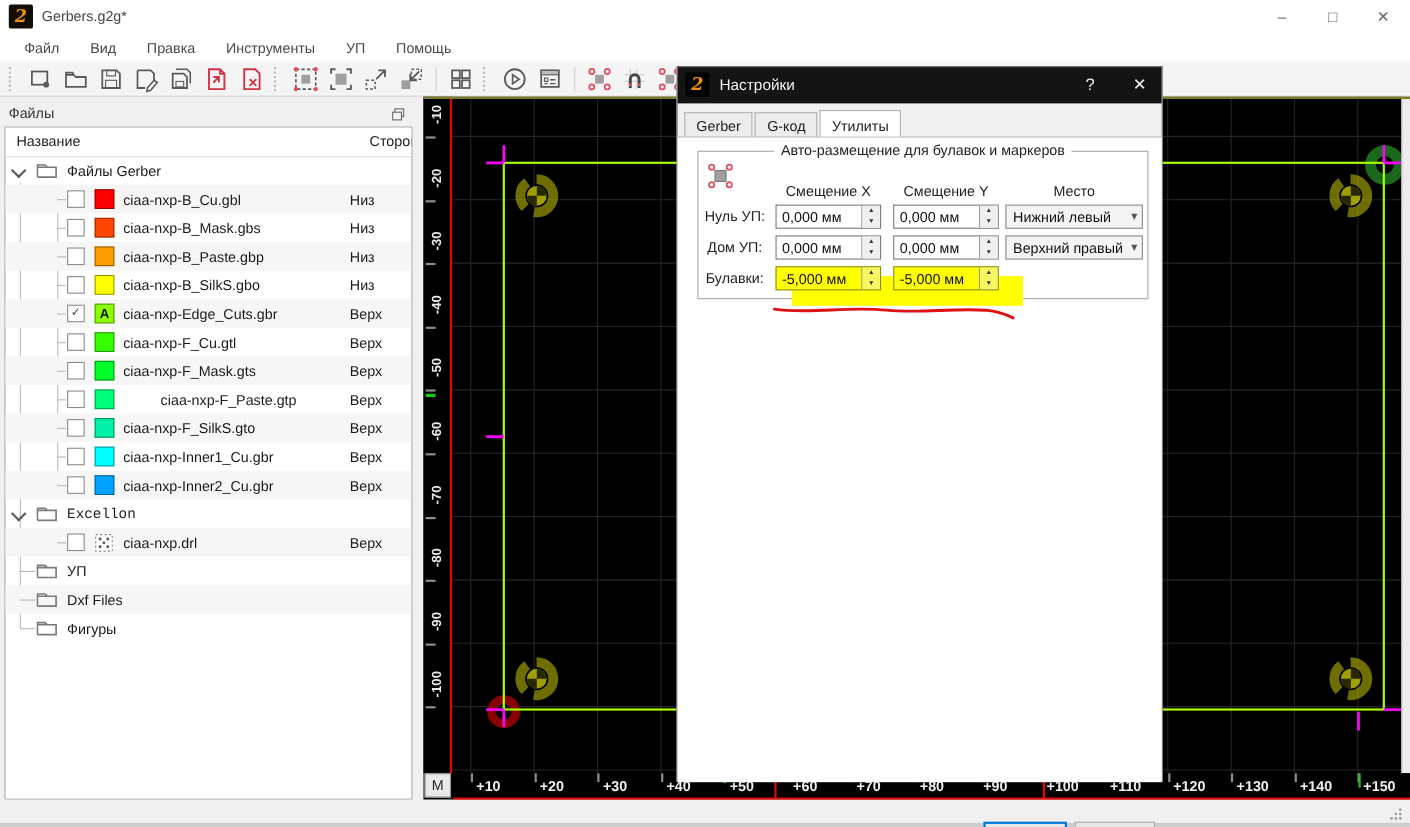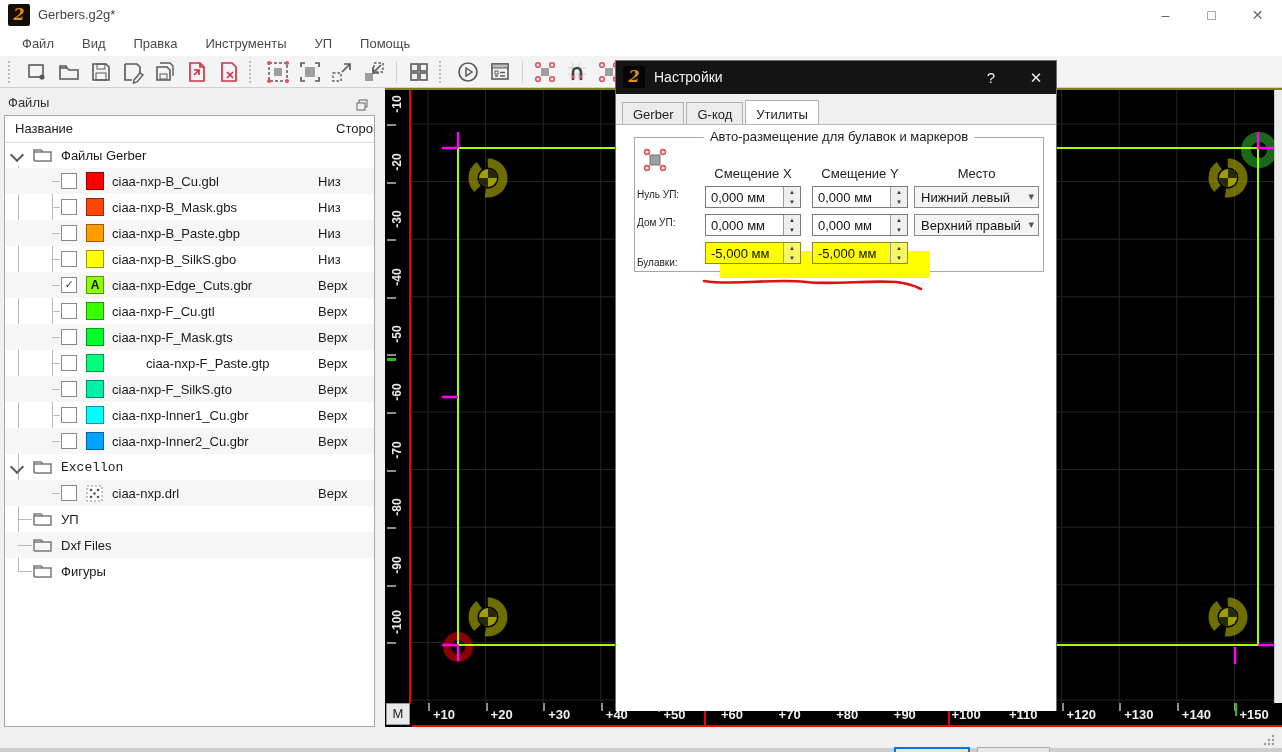--- a/index.html
+++ b/index.html
@@ -71,21 +71,21 @@
   .dlg-tbtn{top:0;width:40px;height:33px;color:#eee;text-align:center;line-height:33px;font-size:15px;}
   #dlg-help{left:355px;} #dlg-close{left:400px;}
   #dlg-tabs{left:6px;top:41px;height:24px;display:flex;}
   .dtab{font-size:13px;color:#222;background:#ececec;border:1px solid #b0b0b0;border-bottom:none;
         padding:4px 10px 3px 10px;margin-right:2px;white-space:nowrap;}
   .dtab.active{background:#ffffff;position:relative;top:-2px;padding-top:6px;z-index:3;}
   #dlg-pane{left:0;top:63px;width:440px;height:586px;background:#ffffff;border-top:1px solid #b5b5b5;}
   #groupbox{left:18px;top:12px;width:408px;height:133px;border:1px solid #a8a8a8;}
   #gb-legend{left:50%;top:-9px;transform:translateX(-50%);background:#ffffff;padding:0 6px;font-size:13px;color:#222;white-space:nowrap;}
   .col-head{position:absolute;top:28px;font-size:13px;color:#222;text-align:center;}
-  .frow-label{position:absolute;width:62px;text-align:left;font-size:10px;color:#222;}
+  .frow-label{position:absolute;width:62px;text-align:center;font-size:13px;color:#222;}
   .spin{position:absolute;width:96px;height:22px;border:1px solid #7a7a7a;background:#fff;box-sizing:border-box;}
   .spin .val{position:absolute;left:5px;top:3px;font-size:13px;color:#111;}
   .spin .arrows{position:absolute;right:0;top:0;width:16px;height:20px;border-left:1px solid #9a9a9a;}
   .spin .arrows div{height:10px;font-size:6px;line-height:10px;text-align:center;color:#333;background:#efefef;}
   .spin.hl{background:#ffff00;border-color:#8a8a2a;}
   .spin.hl .arrows div{background:rgba(240,240,200,.5);}
   .combo{position:absolute;width:125px;height:22px;border:1px solid #8a8a8a;background:#f4f4f4;box-sizing:border-box;}
   .combo .val{position:absolute;left:6px;top:3px;font-size:13px;color:#111;white-space:nowrap;}
   .combo .arr{position:absolute;right:4px;top:3px;font-size:11px;color:#555;}
   #hl-rect{left:85px;top:113px;width:210px;height:27px;background:#ffff00;}
@@ -609,21 +609,21 @@
             <div class="val">0,000 мм</div>
             <div class="arrows">
               <div>▲</div>
               <div>▼</div>
             </div>
           </div>
           <div class="combo" style="left: 279px; top: 76px;">
             <div class="val">Верхний правый</div>
             <div class="arr">▾</div>
           </div>
-          <div class="frow-label" style="left: 2px; top: 107px; margin-top: 12px;">Булавки:</div>
+          <div class="frow-label" style="left: 2px; top: 107px;">Булавки:</div>
           <div class="spin hl" style="left: 70px; top: 104px;">
             <div class="val">-5,000 мм</div>
             <div class="arrows">
               <div>▲</div>
               <div>▼</div>
             </div>
           </div>
           <div class="spin hl" style="left: 177px; top: 104px;">
             <div class="val">-5,000 мм</div>
             <div class="arrows">

